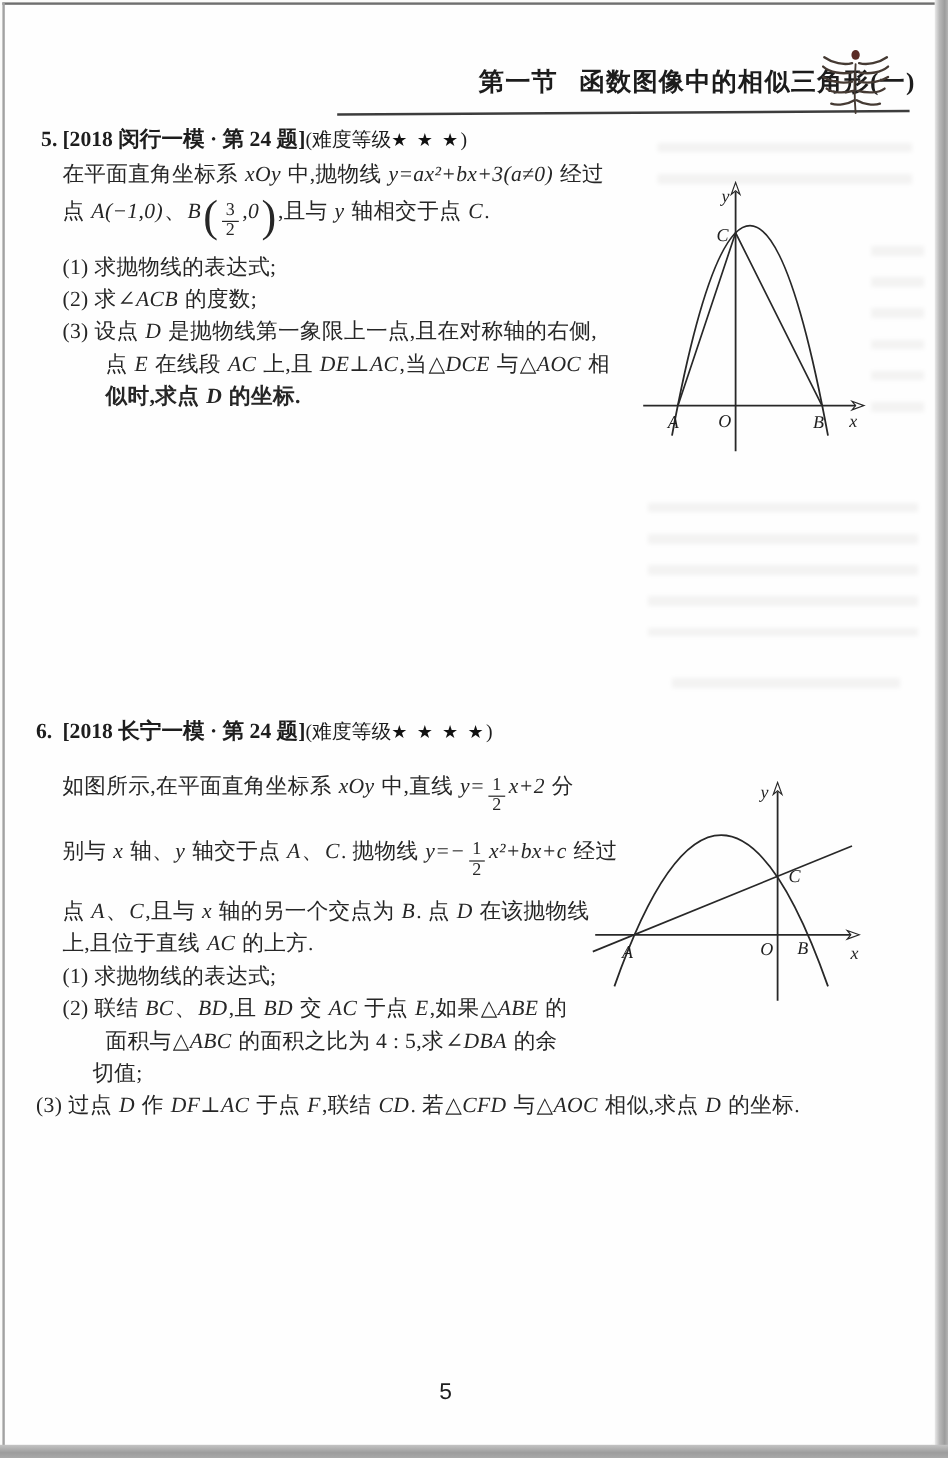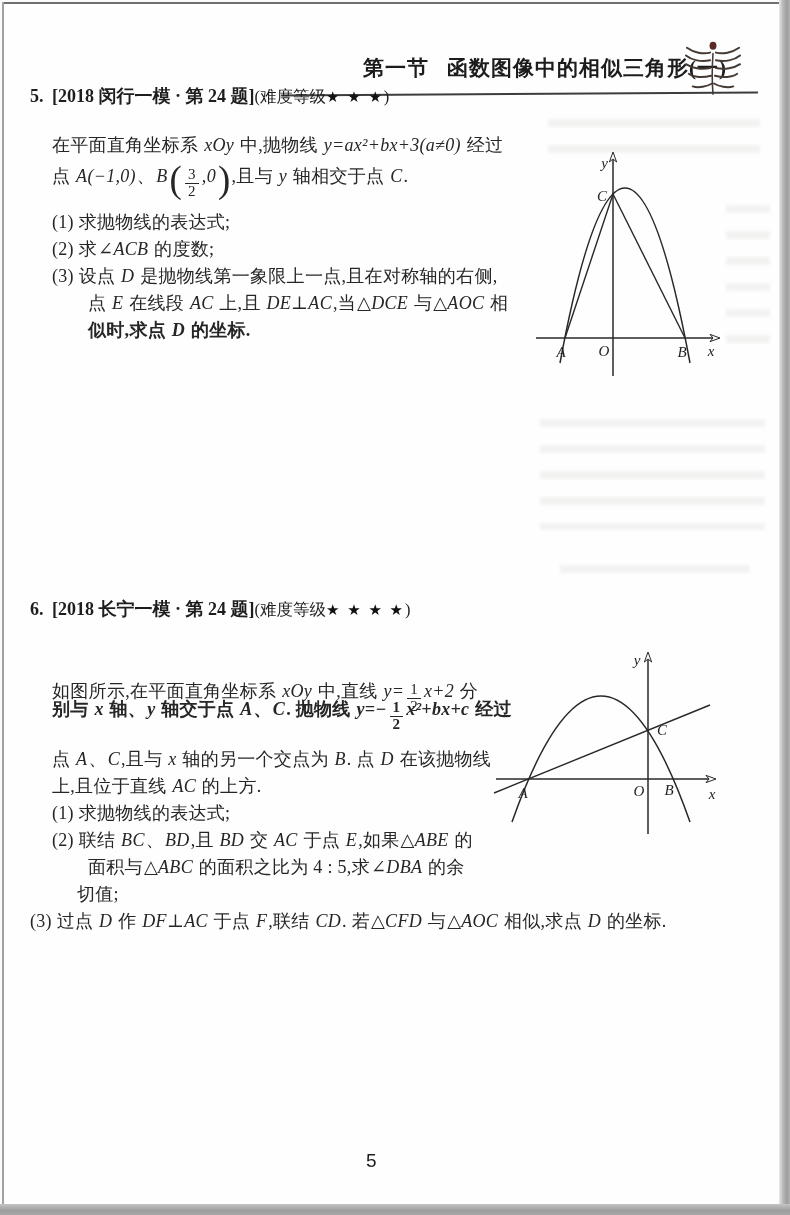--- a/index.html
+++ b/index.html
@@ -15,53 +15,53 @@
   .edge-left{position:absolute;left:2px;top:2px;width:2px;bottom:8px;background:#a2a2a2;}
   .edge-top{position:absolute;left:2px;top:2px;right:11px;height:2px;background:#6f6f6f;}
   .edge-right{position:absolute;right:0;top:0;bottom:0;width:11px;
       background:linear-gradient(to right,#e9e9e9 0%,#b9b9b9 35%,#9d9d9d 75%,#b5b5b5 100%);}
   .edge-bottom{position:absolute;left:0;right:0;bottom:0;height:11px;
       background:linear-gradient(to bottom,#c4c4c4 0%,#9d9d9d 60%,#a9a9a9 100%);}
 
   
   .hdr{position:absolute;top:54px;left:363px;white-space:nowrap;
        font-size:21px;font-weight:bold;color:#1c1c1c;letter-spacing:1px;}
-  .hdr .sec{margin-right:18px;}
+  .hdr .sec{margin-right:18px;margin-left:36px;}
   .hdr-rule{position:absolute;left:281px;top:93px;width:477px;height:2px;background:#3d3d3d;
             transform:rotate(-0.35deg);}
   .logo{position:absolute;left:684px;top:38px;width:58px;height:62px;}
 
   
   .bl{position:absolute;white-space:nowrap;font-size:18px;line-height:27px;letter-spacing:0.3px;}
   .ptitle{position:absolute;white-space:nowrap;font-size:18px;font-weight:bold;color:#1d1d1d;}
   .ptitle .pnum{display:inline-block;width:22px;}
   .ptitle .pdiff{font-weight:normal;font-size:16.5px;letter-spacing:0;}
   .ptitle .stars{font-weight:normal;font-size:15px;letter-spacing:2px;color:#111;}
   .ct{font-family:"Liberation Serif","DejaVu Serif",serif;}
   .mv{font-style:italic;padding:0 1px;}
   .frac{display:inline-block;vertical-align:-0.92em;text-align:center;
         line-height:1.06;font-size:15px;margin:0 2px;font-style:normal;}
   .frac .fn{display:block;padding:0 3px;}
   .frac .fd{display:block;border-top:1.3px solid #262626;padding:0 3px;}
   .bigp{font-size:205%;vertical-align:-0.27em;display:inline-block;
         transform:scaleY(1.02);font-weight:400;padding:0 1px;}
 
   
-  .p5-title{left:30px;top:84px;}
+  .p5-title{left:30px;top:104px;text-align:center;}
   .p5-l0{left:52px;top:132px;}
   .p5-l1{left:52px;top:163px;}
   .p5-l2{left:52px;top:209px;}
   .p5-l3{left:52px;top:236px;}
   .p5-l4{left:52px;top:263px;}
   .p5-l5{left:88px;top:290px;}
   .p5-l6{left:88px;top:317px;font-weight:bold;}
   
   .p6-title{left:30px;top:597px;}
-  .p6-l0{left:52px;top:642px;margin-top:36px;}
-  .p6-l1{left:52px;top:696px;font-weight:bold;}
+  .p6-l0{left:52px;top:642px;}
+  .p6-l1{left:52px;top:696px;}
   .p6-l2{left:52px;top:746px;}
   .p6-l3{left:52px;top:773px;}
   .p6-l4{left:52px;top:800px;}
   .p6-l5{left:52px;top:827px;}
   .p6-l6{left:88px;top:854px;}
   .p6-l7{left:77px;top:881px;}
   .p6-l8{left:30px;top:908px;}
 
   
   .fig1{position:absolute;left:528px;top:146px;width:195px;height:235px;}

